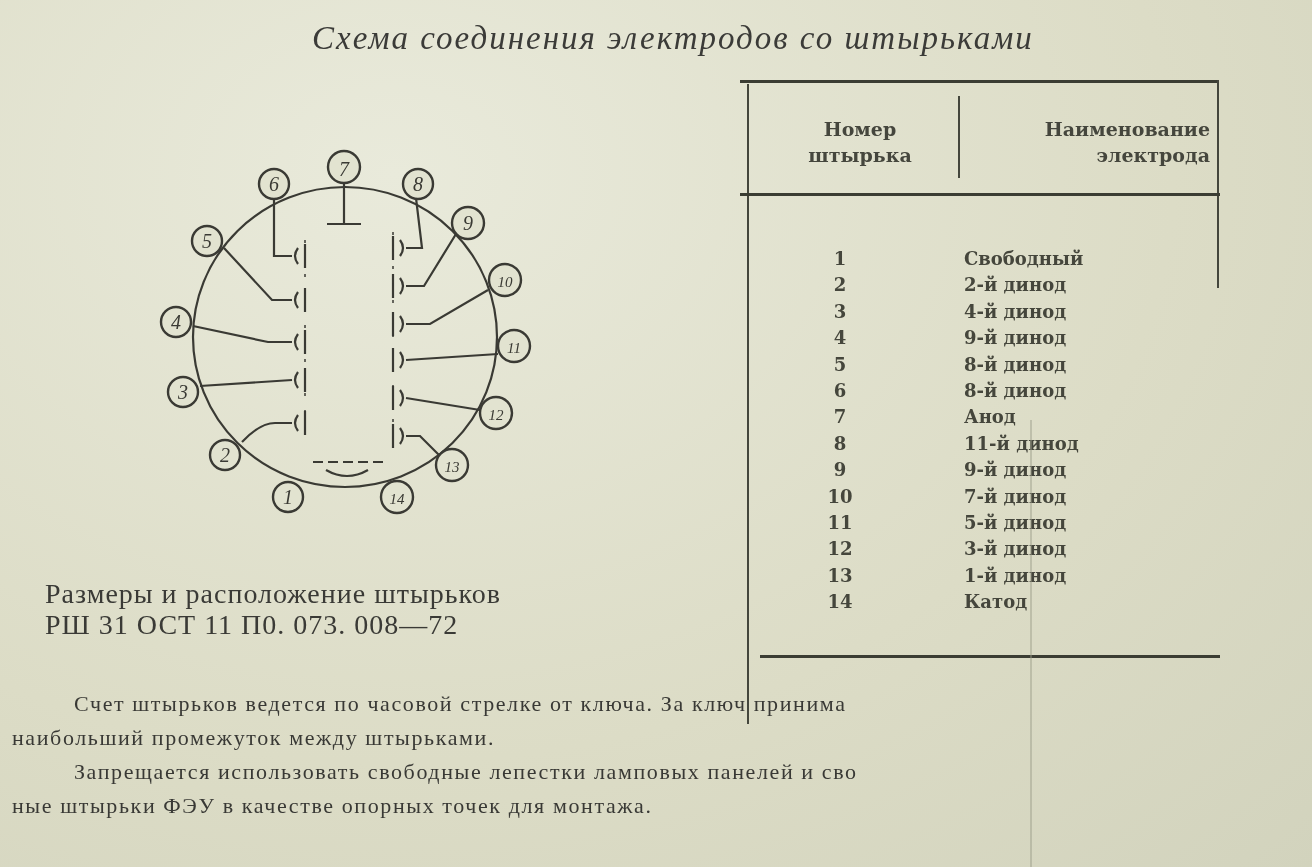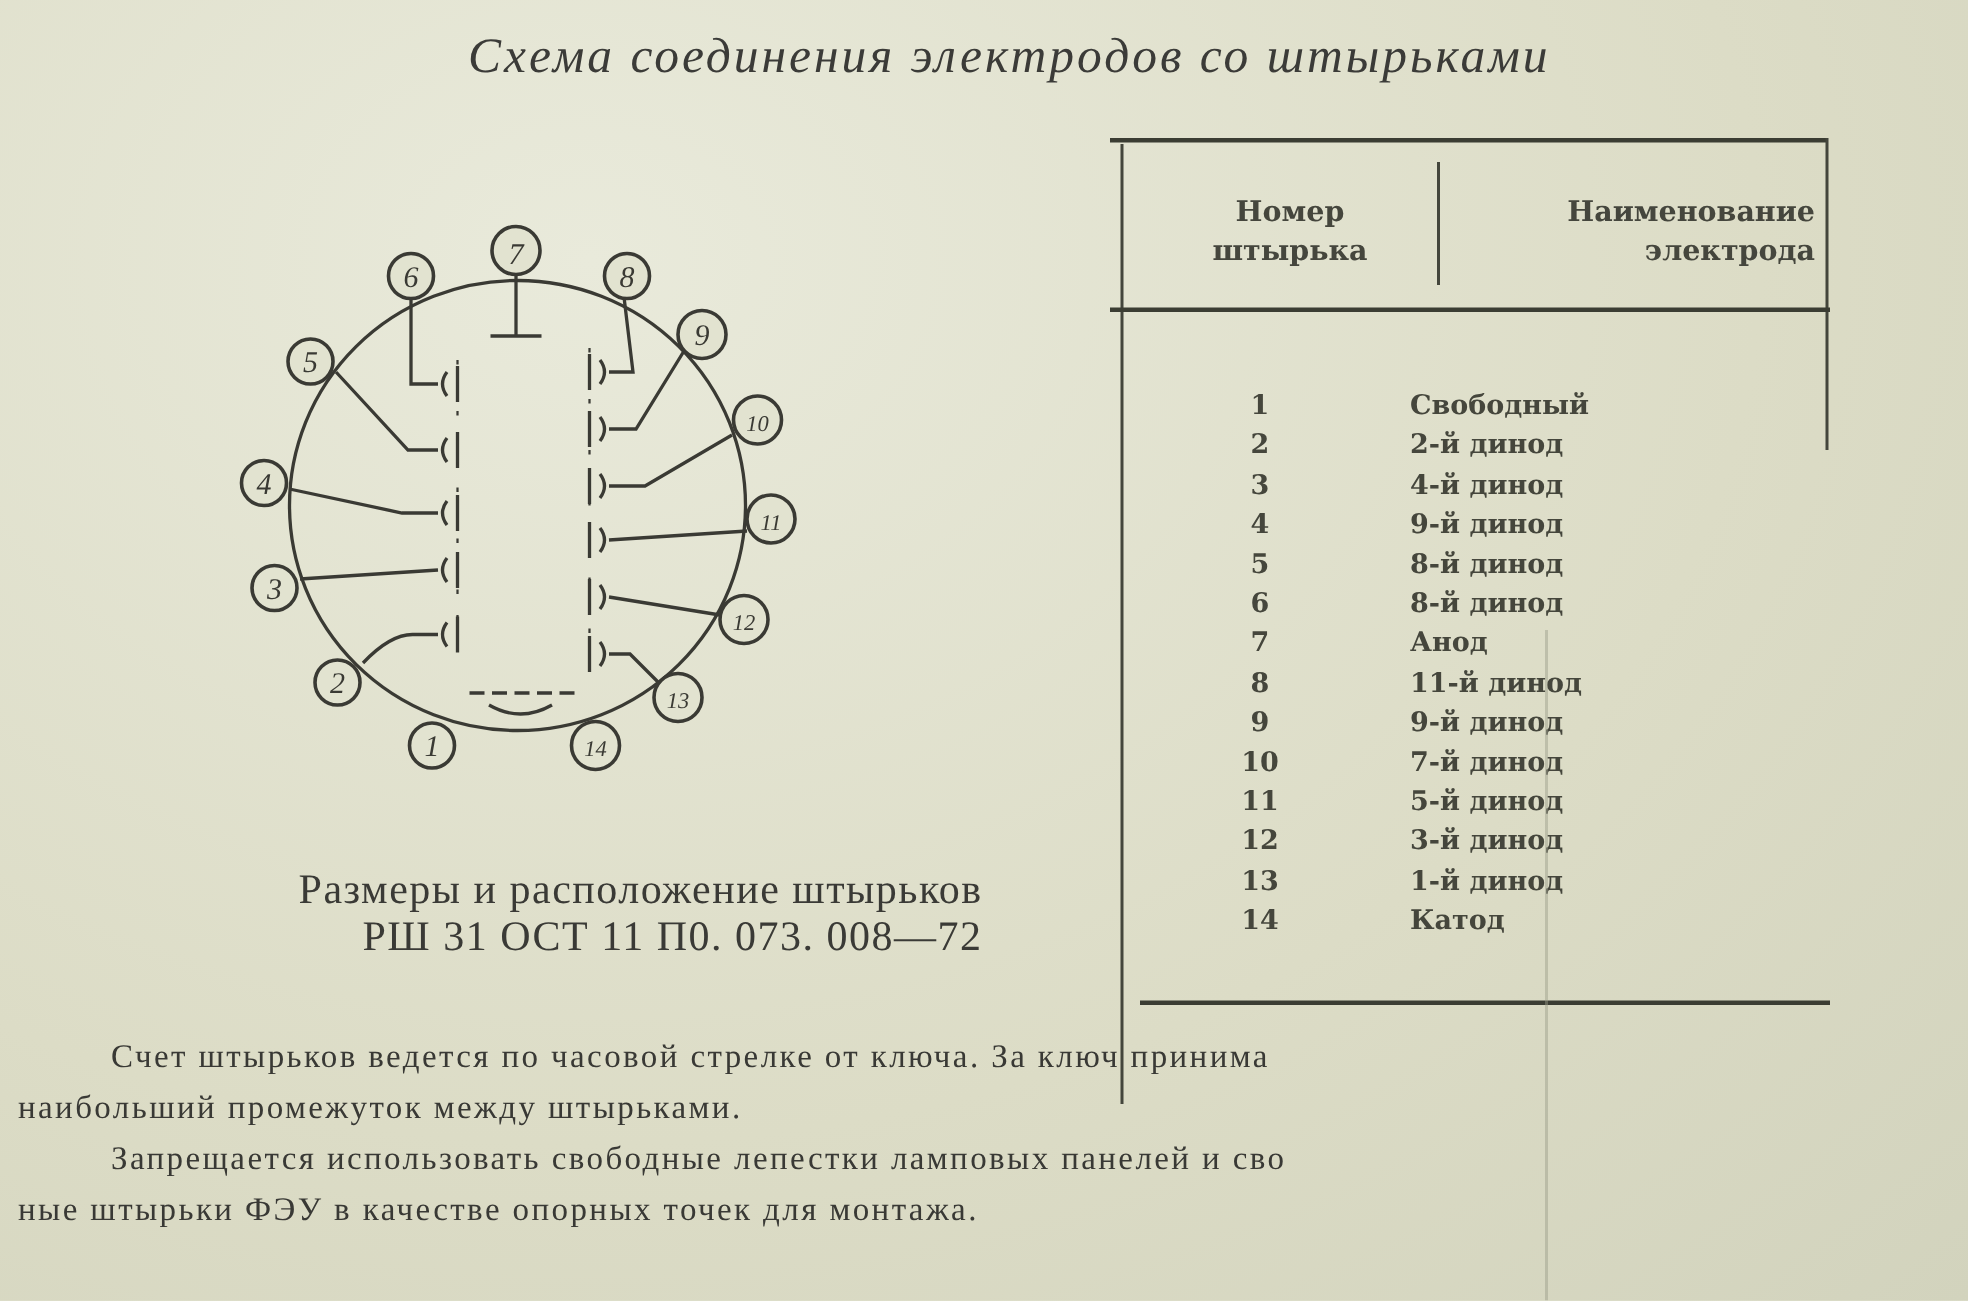--- a/index.html
+++ b/index.html
@@ -1,35 +1,35 @@
 <!DOCTYPE html>
 <html><head>
 <meta charset="utf-8">
 <style>
   html,body{margin:0;padding:0;}
   body{width:1312px;height:867px;overflow:hidden;background:#dfe0cc;
     background-image:radial-gradient(ellipse at 30% 20%, #e9eadb 0%, #dcdcc6 60%, #d2d3bd 100%);
     position:relative;color:#3a3a34;font-family:"Liberation Serif",serif;}
   .title{position:absolute;left:312px;top:20px;font-size:33px;font-style:italic;letter-spacing:2px;color:#3b3b38;}
   .diagram{position:absolute;left:150px;top:140px;width:400px;height:380px;}
-  .caption{position:absolute;left:45px;top:578px;width:610px;text-align:right;font-size:28px;line-height:31px;color:#3a3a36;letter-spacing:1px;}
-  .table{position:absolute;left:740px;top:92px;width:480px;height:580px;}
+  .caption{position:absolute;left:45px;top:578px;width:610px;text-align:left;font-size:28px;line-height:31px;color:#3a3a36;letter-spacing:1px;}
+  .table{position:absolute;left:740px;top:80px;width:480px;height:580px;}
   .t-top{position:absolute;left:0;top:0;width:478px;border-top:3px solid #3b3d33;}
   .t-left{position:absolute;left:7px;top:4px;height:640px;border-left:2px solid #44463c;}
   .t-right{position:absolute;left:477px;top:0;height:208px;border-left:2px solid #44463c;}
   .t-headsep{position:absolute;left:0;top:113px;width:480px;border-top:3px solid #3b3d33;}
   .t-colsep{position:absolute;left:218px;top:16px;height:82px;border-left:2px solid #44463c;}
   .t-bottom{position:absolute;left:20px;top:575px;width:460px;border-top:3px solid #3b3d33;}
   .th{position:absolute;top:36px;font-family:"DejaVu Serif",serif;font-weight:bold;font-size:19px;line-height:26px;text-align:center;color:#45463d;}
   .th1{left:40px;width:160px;}
   .th2{left:230px;width:240px;text-align:right;}
   .rows{position:absolute;left:60px;top:168px;width:420px;}
   .row{display:flex;height:26.4px;font-family:"DejaVu Serif",serif;font-weight:bold;font-size:18px;color:#45463c;}
   .num{width:80px;text-align:center;}
-  .name{margin-left:60px;}
+  .name{margin-left:84px;}
   .para{position:absolute;left:12px;top:687px;width:1300px;font-size:22px;line-height:34px;letter-spacing:1.6px;color:#393935;white-space:nowrap;}
   .para p{margin:0;}
   .indent{padding-left:62px;}
   .crease{position:absolute;left:1030px;top:420px;width:2px;height:447px;background:#9a9b88;opacity:.45;}
 </style>
 </head>
 <body>
 
 <div class="title">Схема соединения электродов со штырьками</div>
 

